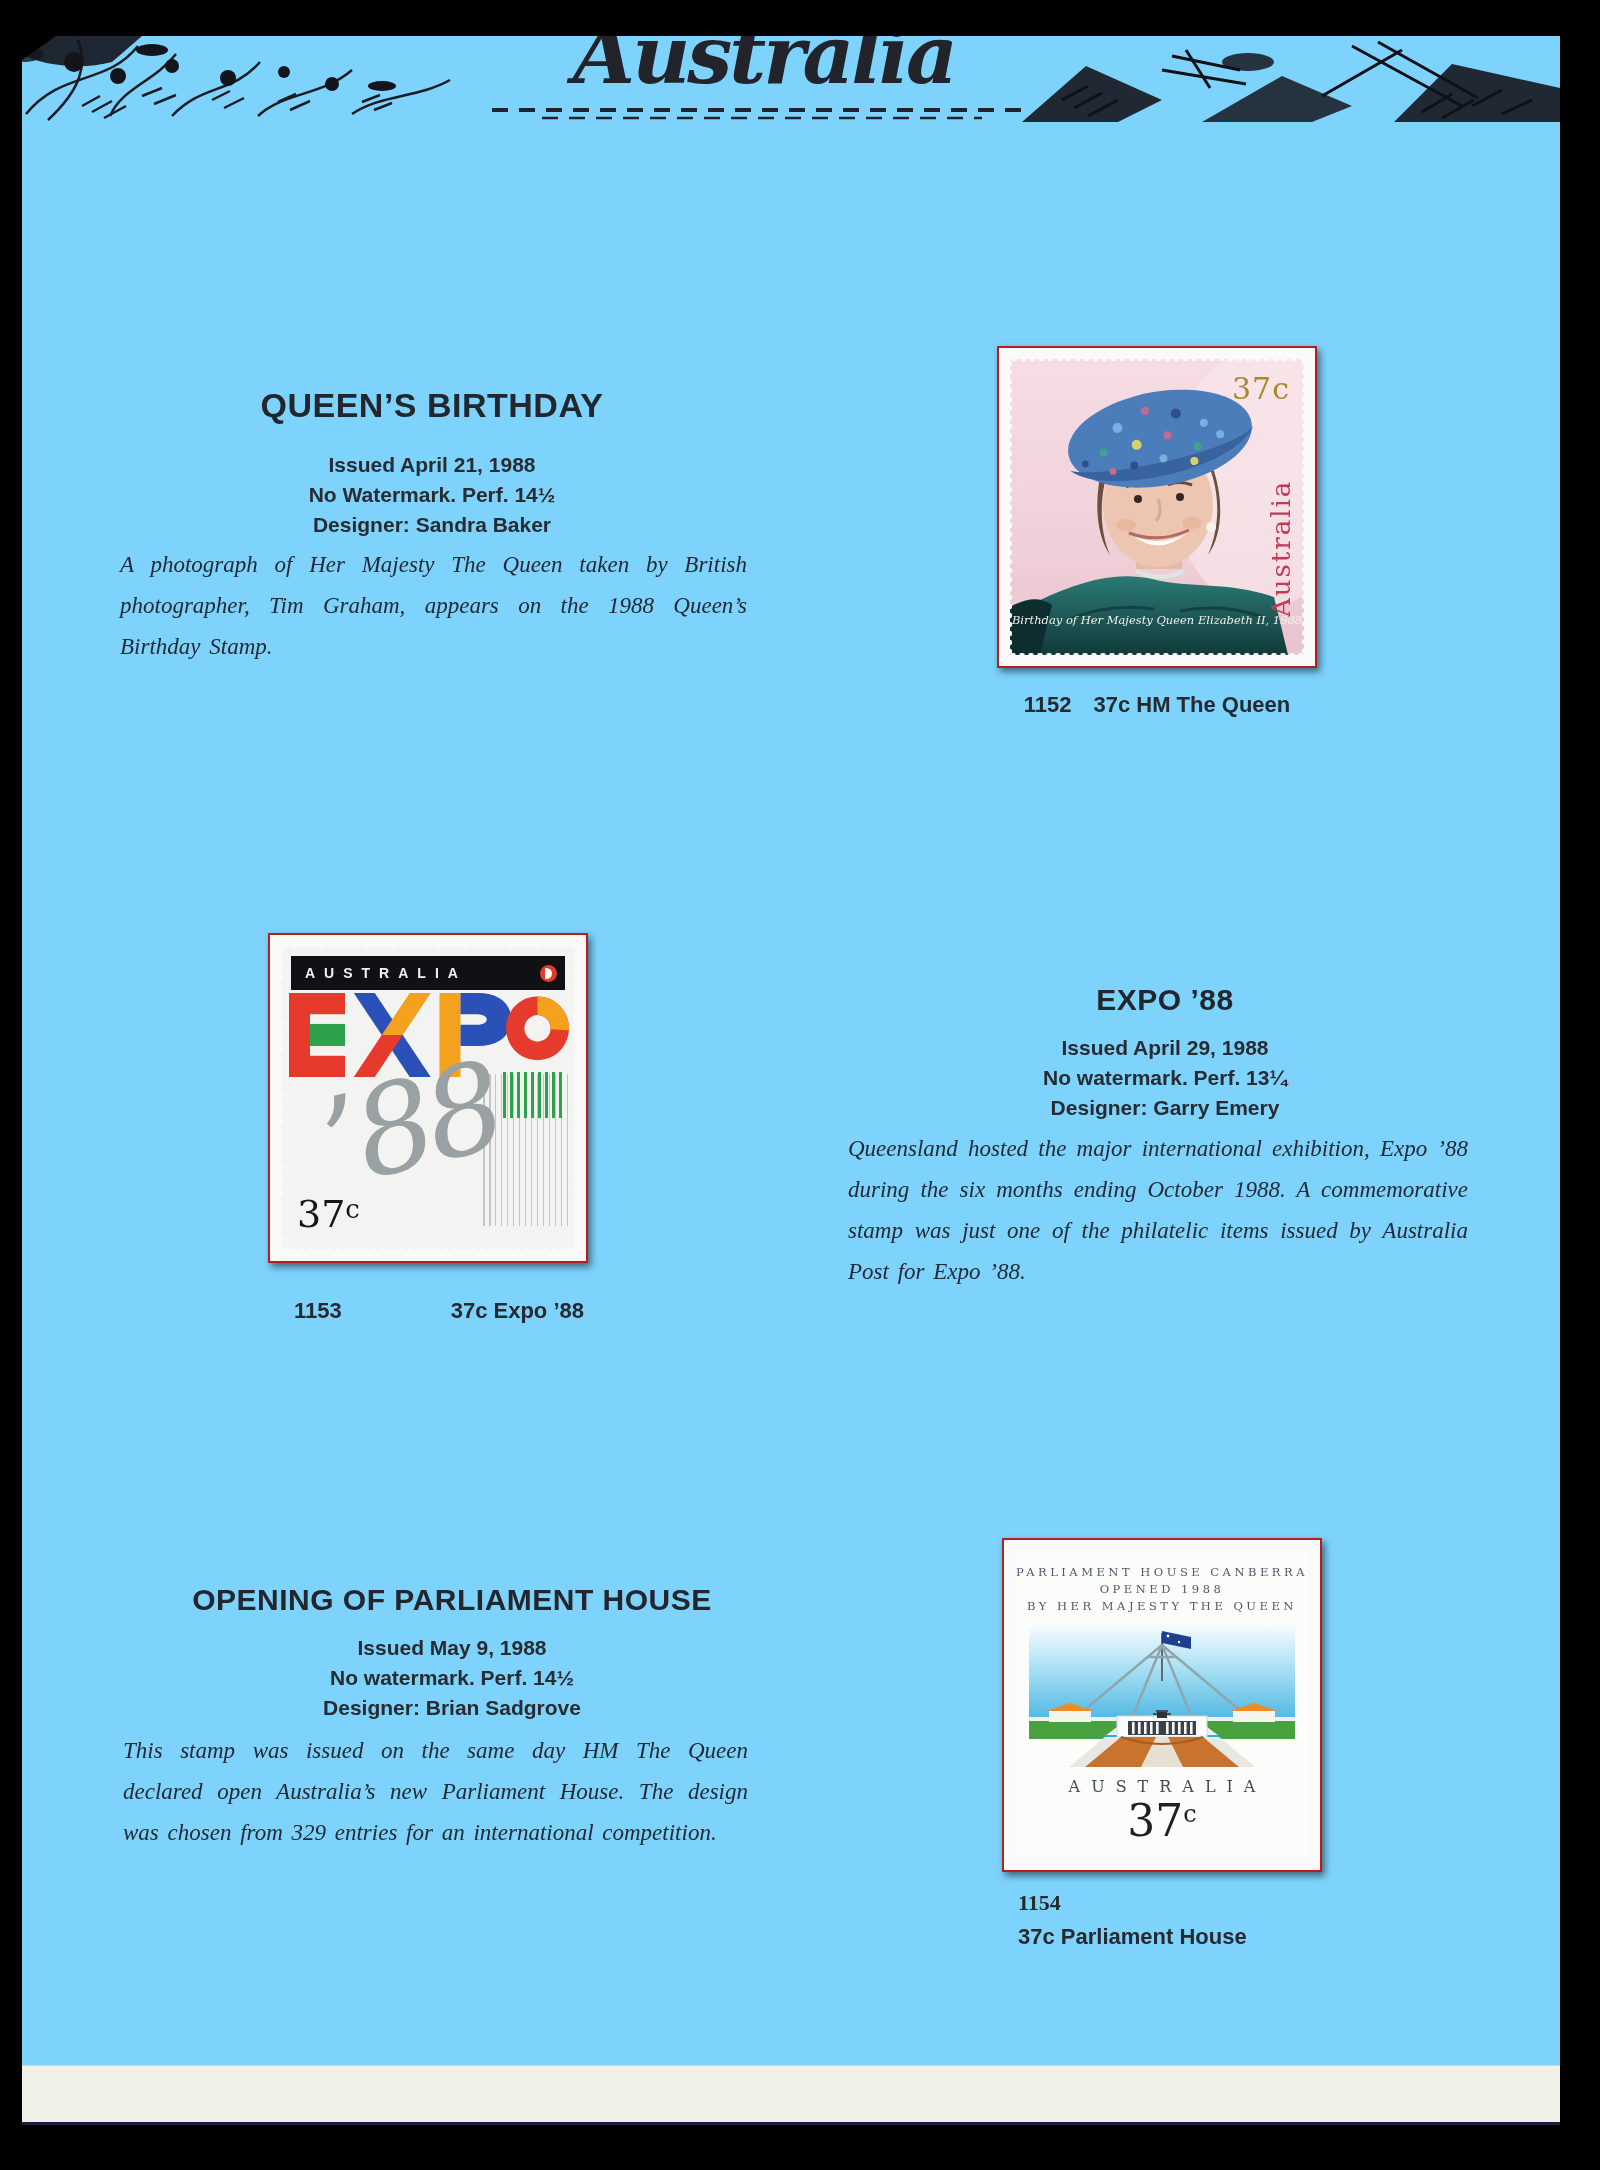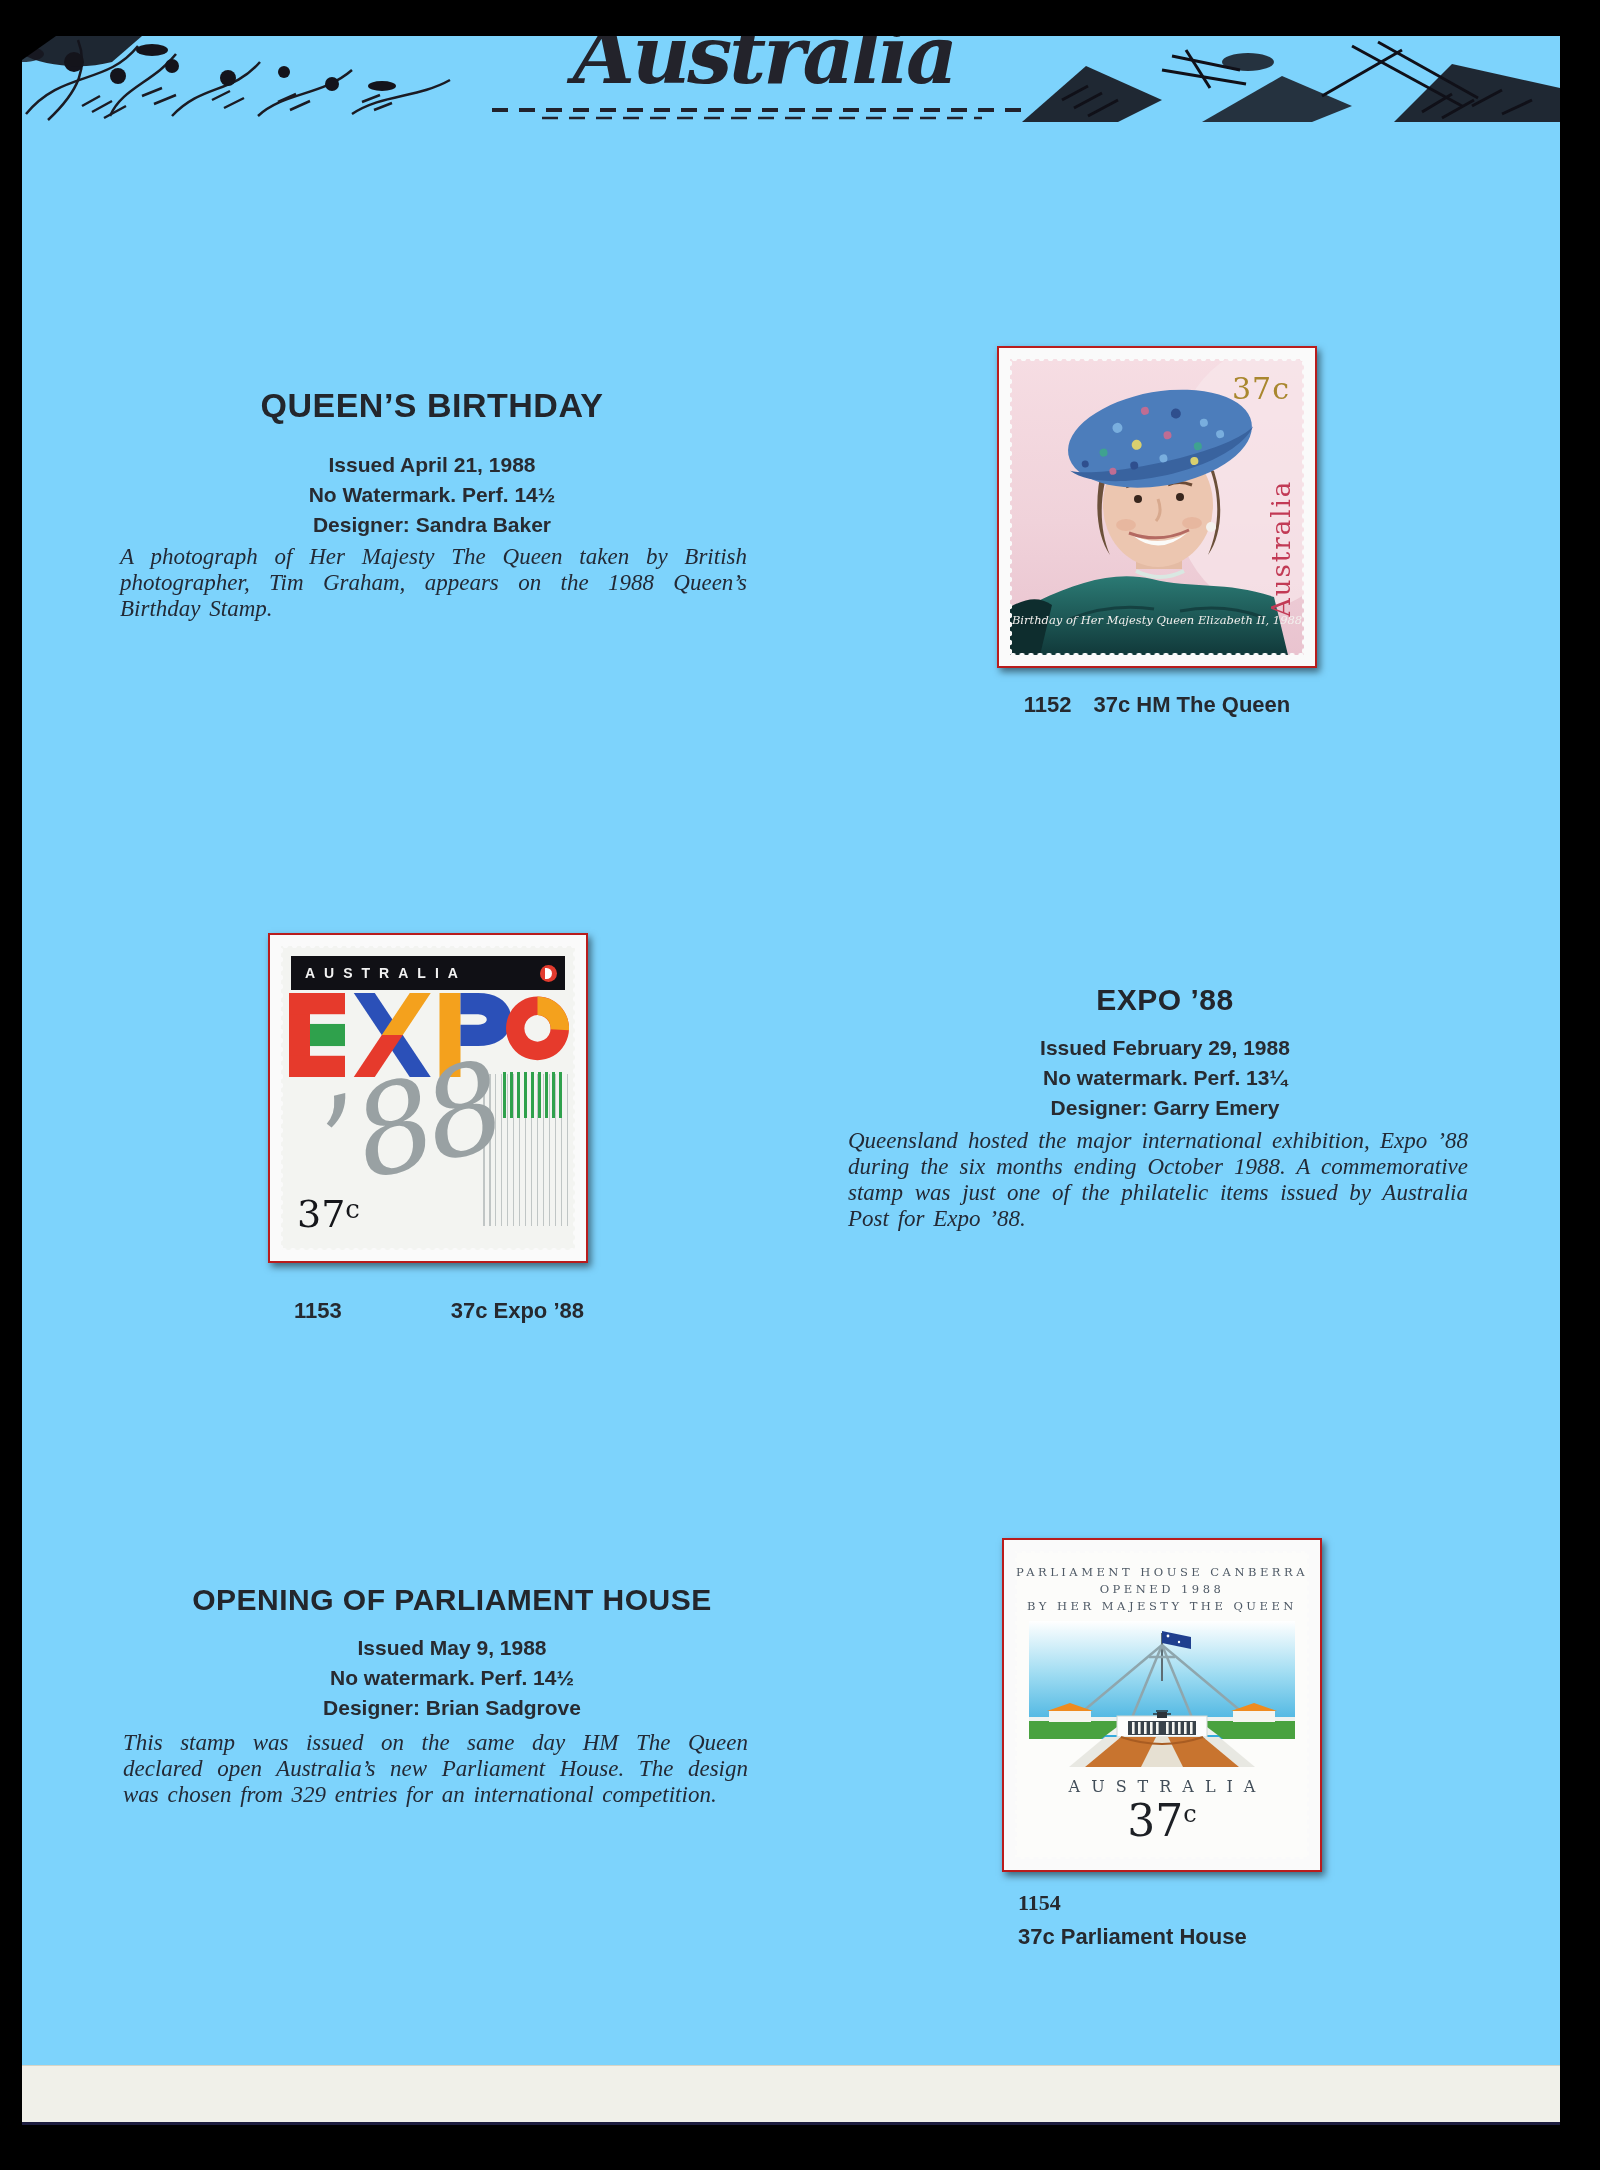--- a/index.html
+++ b/index.html
@@ -14,21 +14,21 @@
   .header-band{position:absolute;left:0;top:0;width:1538px;height:86px;overflow:hidden;}
   .engraving{position:absolute;left:0;top:0;width:1538px;height:86px;}
   .script-title{position:absolute;left:0;top:-28px;width:1538px;text-align:center;text-indent:-54px;
                 font-family:"DejaVu Serif",serif;font-style:italic;font-weight:bold;
                 font-size:80px;color:#23232b;letter-spacing:-3px;}
   
   .sec-title{position:absolute;text-align:center;font-weight:bold;color:#23262c;letter-spacing:.5px;}
   .sec-meta{position:absolute;text-align:center;font-weight:bold;color:#282b31;font-size:21px;}
   .sec-meta div{line-height:30px;}
   .sec-para{position:absolute;font-family:"Liberation Serif",serif;font-style:italic;
-            font-size:23px;line-height:26px;color:#232a36;text-align:justify;word-spacing:3px;}
+            font-size:23px;line-height:41px;color:#232a36;text-align:justify;word-spacing:3px;}
   .caption{font-weight:bold;color:#26292f;font-size:22px;}
   
   .mount{position:absolute;background:#fafafa;border:2px solid #b91c1c;padding:18px;
          box-sizing:border-box;box-shadow:3px 4px 7px rgba(0,0,0,.5);}
   .stamp{position:absolute;left:11px;top:11px;right:11px;bottom:11px;overflow:hidden;}
   
   .perf{position:absolute;pointer-events:none;}
   .perf.t{left:0;right:0;top:-1px;height:9px;background-image:radial-gradient(circle 3.2px at 4.5px 0px,#fafafa 3px,transparent 3.4px);background-size:9px 9px;background-repeat:repeat-x;}
   .perf.b{left:0;right:0;bottom:-1px;height:9px;background-image:radial-gradient(circle 3.2px at 4.5px 9px,#fafafa 3px,transparent 3.4px);background-size:9px 9px;background-repeat:repeat-x;background-position:bottom;}
   .perf.l{top:0;bottom:0;left:-1px;width:9px;background-image:radial-gradient(circle 3.2px at 0px 4.5px,#fafafa 3px,transparent 3.4px);background-size:9px 9px;background-repeat:repeat-y;}
@@ -245,21 +245,21 @@
         <div class="perf r"></div>
       </div>
     </div>
     <div class="caption" style="position:absolute;left:246px;top:1262px;width:320px;display:flex;justify-content:space-between;padding:0 4px 0 26px;box-sizing:border-box;">
       <span>1153</span>
       <span>37c Expo ’88</span>
     </div>
 
     <div class="sec-title" style="left:833px;top:947px;width:620px;font-size:30px;">EXPO ’88</div>
     <div class="sec-meta" style="left:833px;top:997px;width:620px;">
-      <div>Issued February 29, 1988</div>
+      <div>Issued April 29, 1988</div>
       <div>No watermark. Perf. 13¼</div>
       <div>Designer:  Garry Emery</div>
     </div>
     <div class="sec-para" style="left:826px;top:1092px;width:620px;">Queensland hosted the major international exhibition, Expo ’88 during the six months ending October 1988. A commemorative stamp was just one of the philatelic items issued by Australia Post for Expo ’88.</div>
 
     <div class="sec-title" style="left:60px;top:1547px;width:740px;font-size:30px;">OPENING OF PARLIAMENT HOUSE</div>
     <div class="sec-meta" style="left:80px;top:1597px;width:700px;">
       <div>Issued May 9, 1988</div>
       <div>No watermark. Perf. 14½</div>
       <div>Designer:  Brian Sadgrove</div>

